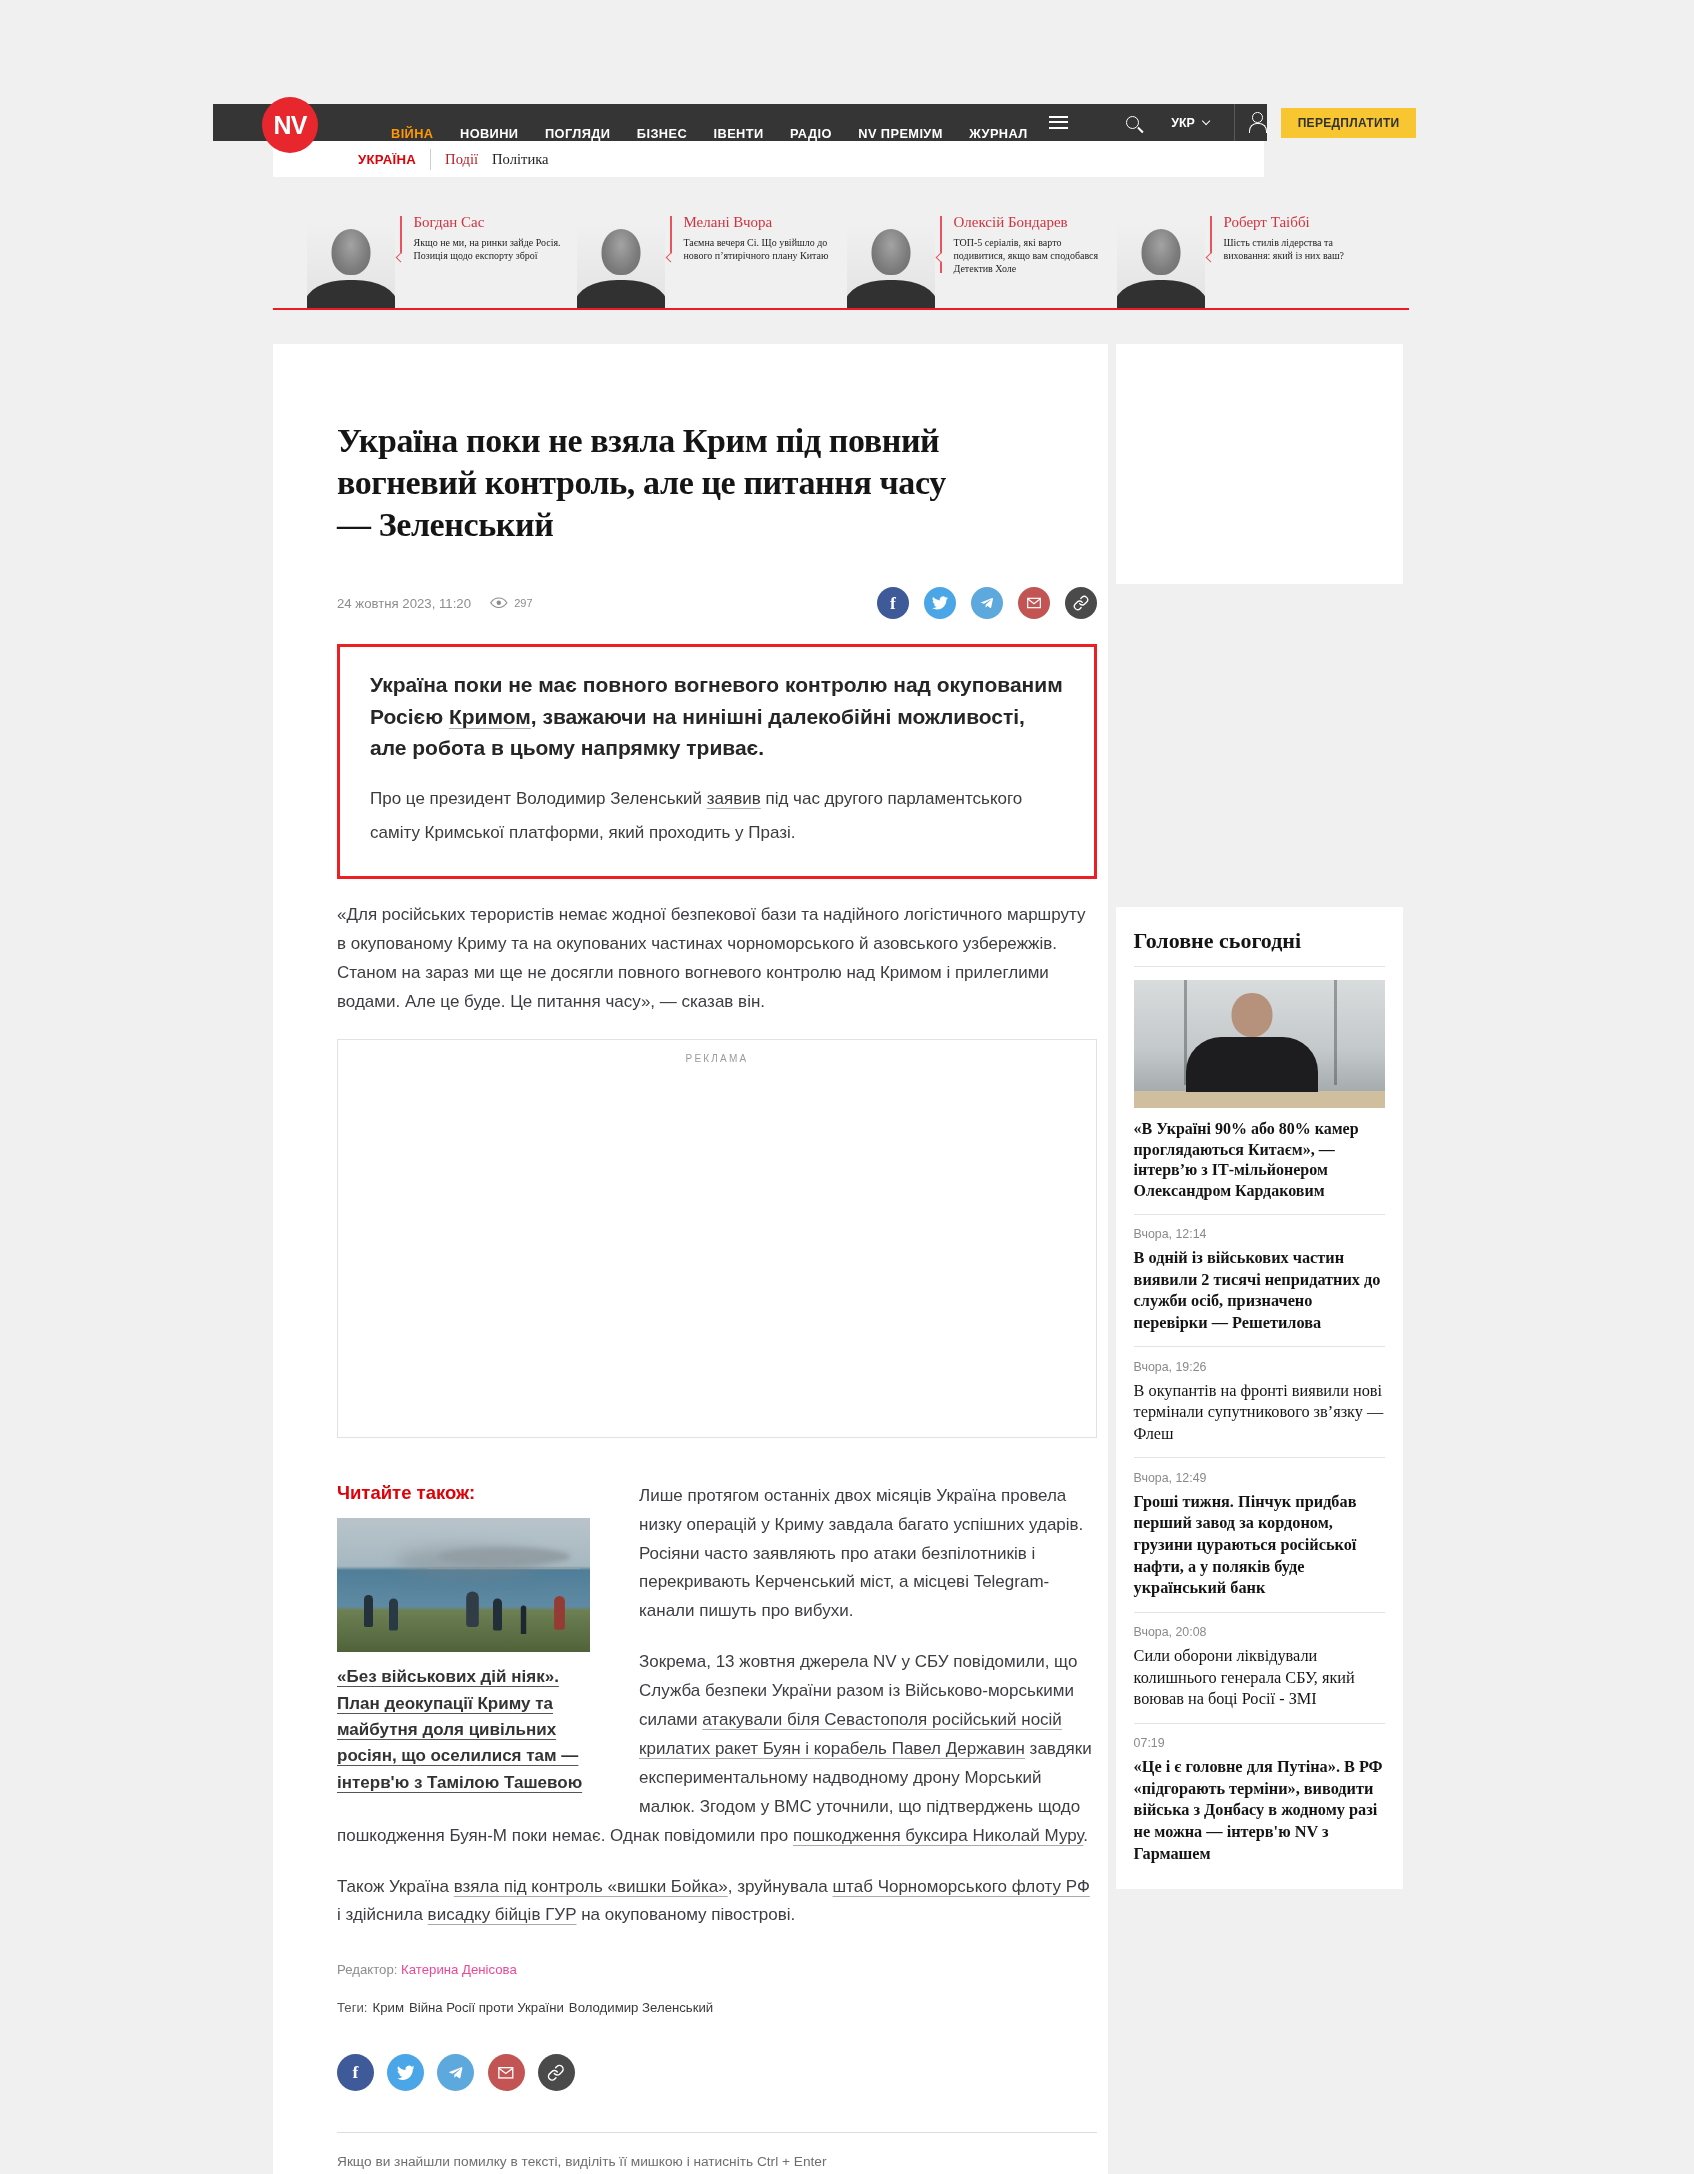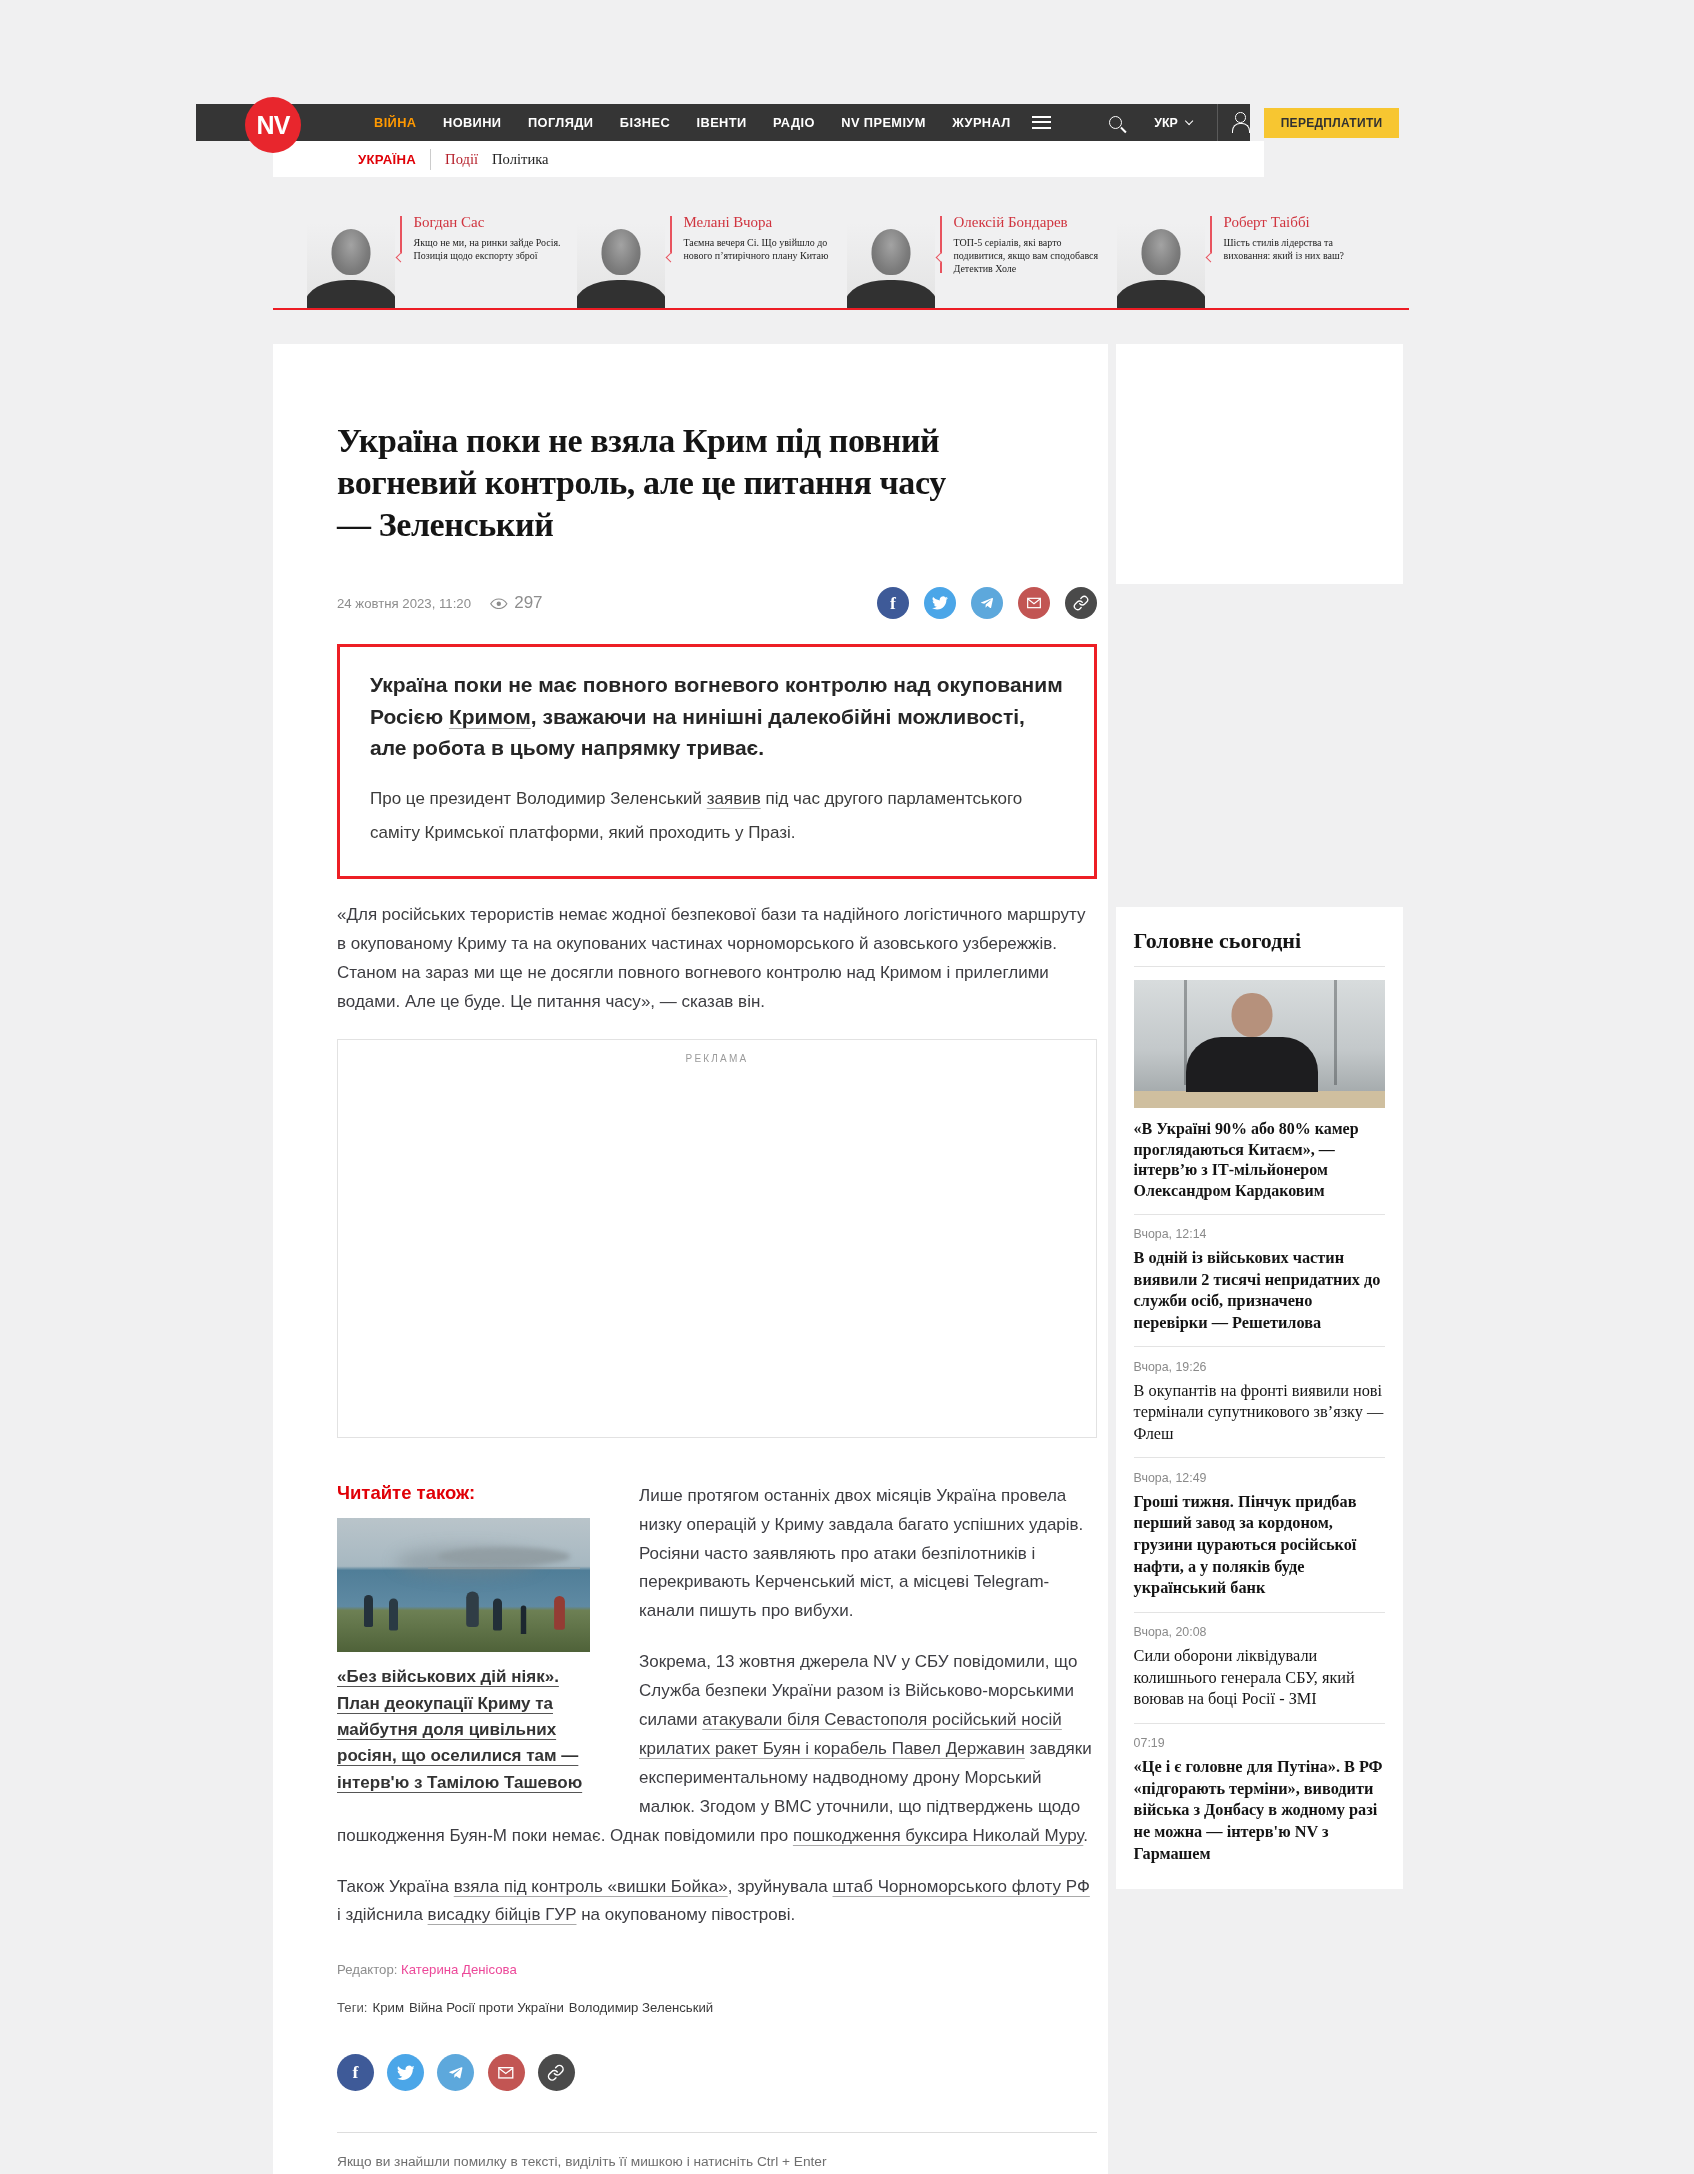--- a/index.html
+++ b/index.html
@@ -1,19 +1,19 @@
 <!DOCTYPE html>
 <html style="font-size:14px"><head>
 <meta charset="utf-8">
 <style>
 *{margin:0;padding:0;box-sizing:border-box}
 html,body{background:#f0f0f1}
 .page{position:relative;width:1695px;height:2175px;overflow:hidden;background:#f0f0f1;font-family:"Liberation Sans",sans-serif}
 
-.topnav{position:absolute;left:196px;top:104px;width:1054px;height:37px;background:#353535;display:flex;align-items:center;z-index:4}
+.topnav{position:absolute;left:213px;top:104px;width:1054px;height:37px;background:#353535;display:flex;align-items:flex-end;z-index:4}
 .logo{position:absolute;left:49px;top:-7px;width:56px;height:56px;background:#e8262d;border-radius:50%;display:flex;align-items:center;justify-content:center;z-index:6}
 .logo span{color:#fff;font-weight:bold;font-size:25px;letter-spacing:-0.9px;font-family:"Liberation Sans",sans-serif}
 .nav-items{display:flex;gap:26.5px;margin-left:178px;align-items:center;white-space:nowrap}
 .nav-item{color:#fff;font-size:12.8px;font-weight:bold;letter-spacing:0.4px;cursor:pointer}
 .nav-item.active{color:#ff9900}
 .nav-right{margin-left:auto;display:flex;align-items:center;margin-right:5.3px}
 .icon-burger{width:19.4px;height:13.2px;border-top:2.6px solid #fff;border-bottom:2.6px solid #fff;position:relative;margin-left:21px}
 .icon-burger::before{content:"";position:absolute;left:0;top:2.6px;width:19.4px;height:2.6px;background:#fff}
 .icon-search{width:13.2px;height:13.2px;border:1.8px solid #fff;border-radius:50%;position:relative;margin-left:58px}
 .icon-search::after{content:"";position:absolute;width:7px;height:1.8px;background:#fff;transform:rotate(45deg);right:-6.2px;bottom:-2.6px}
@@ -40,21 +40,21 @@
 .bubble::before{content:"";position:absolute;left:0;top:3.5px;bottom:1.8px;width:1.8px;background:#e8535e}
 .bubble::after{content:"";position:absolute;left:-3.5px;top:42px;width:6.2px;height:6.2px;background:#f0f0f1;border-left:1.8px solid #e8535e;border-bottom:1.8px solid #e8535e;transform:rotate(45deg)}
 .a-name{font-family:"Liberation Serif","DejaVu Serif",serif;color:#d0343f;font-size:15px;margin-bottom:5.3px}
 .a-teaser{font-family:"Liberation Serif","DejaVu Serif",serif;color:#1e1e1e;font-size:10px;line-height:1.3}
 
 .main-card{position:absolute;left:273px;top:344px;width:835px;height:1831px;background:#fff;overflow:hidden}
 .main-inner{padding:76px 10.6px 0 64px;width:835px}
 .title{font-family:"Liberation Serif","DejaVu Serif",serif;font-weight:bold;font-size:34px;line-height:1.24;color:#151515;max-width:609px;letter-spacing:-0.4px}
 .meta{display:flex;align-items:center;margin-top:41px;width:760px}
 .date{color:#8d8d8d;font-size:13.2px}
-.views{display:flex;align-items:center;gap:6.2px;margin-left:19.4px;color:#8d8d8d;font-size:17px}
+.views{display:flex;align-items:flex-start;gap:6.2px;margin-left:19.4px;color:#8d8d8d;font-size:11px}
 .share{display:flex;gap:15px;margin-left:auto}
 .sc{width:32px;height:32px;border-radius:50%;display:flex;align-items:center;justify-content:center;color:#fff;cursor:pointer;flex:none}
 .sc.big{width:37px;height:37px}
 .c-fb{background:#3e5a98}.c-tw{background:#4ba6e8}.c-tg{background:#5da8dc}.c-mail{background:#c25553}.c-link{background:#4a4a4a}
 .fb-f{font-size:17.6px;font-weight:bold;font-family:"Liberation Serif",serif}
 .lead-box{margin-top:25px;width:760px;border:3.5px solid #ed1f25;padding:22px 30px 25px}
 .lead-bold{font-size:21px;font-weight:bold;line-height:1.5;color:#262626}
 .lead-reg{margin-top:17.6px;font-size:17px;line-height:2.05;color:#3c3c3c}
 .lnk{text-decoration:underline;text-decoration-color:#a9a9a9;text-decoration-thickness:0.9px;text-underline-offset:4.4px;cursor:pointer}
 .para{width:760px;font-size:17px;line-height:1.7;color:#3d3d42;margin-top:22px}

